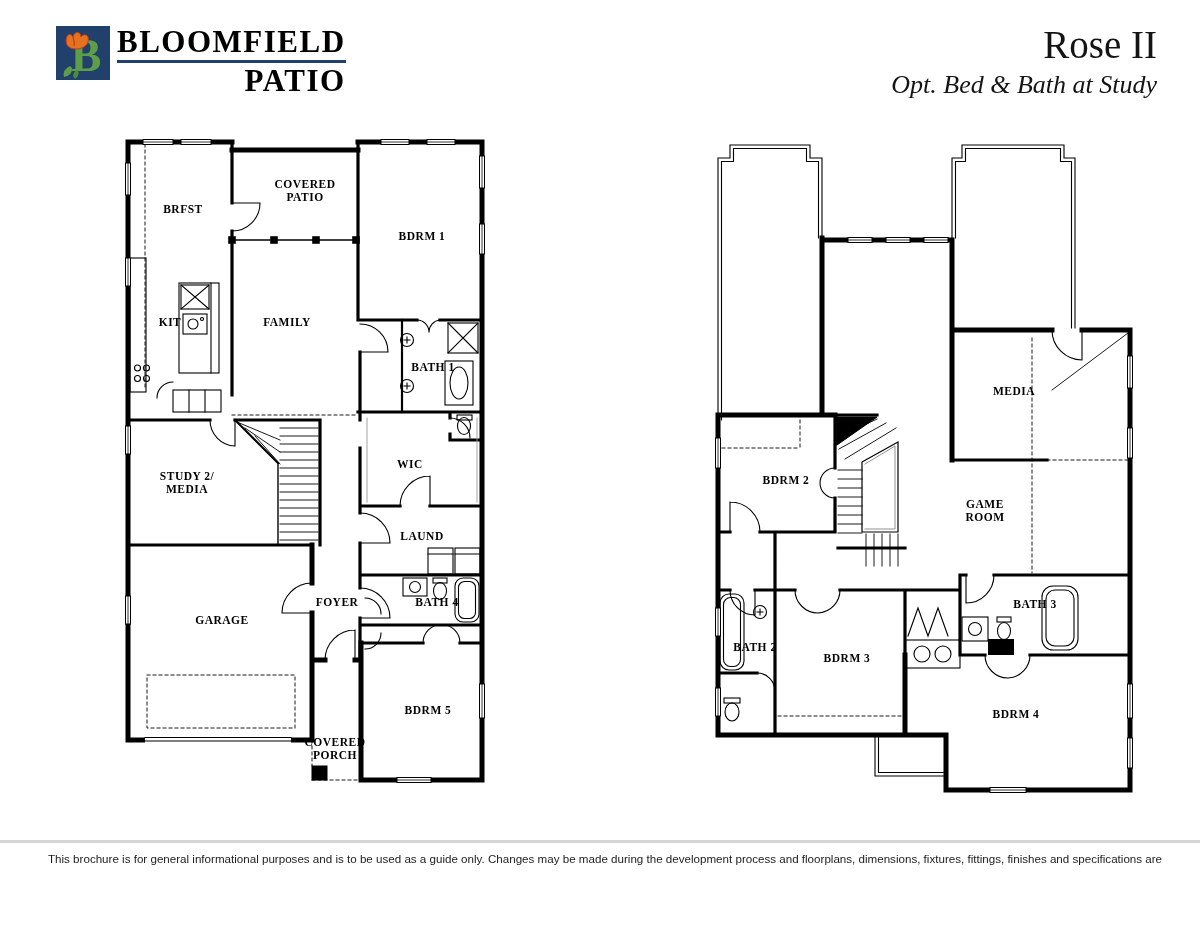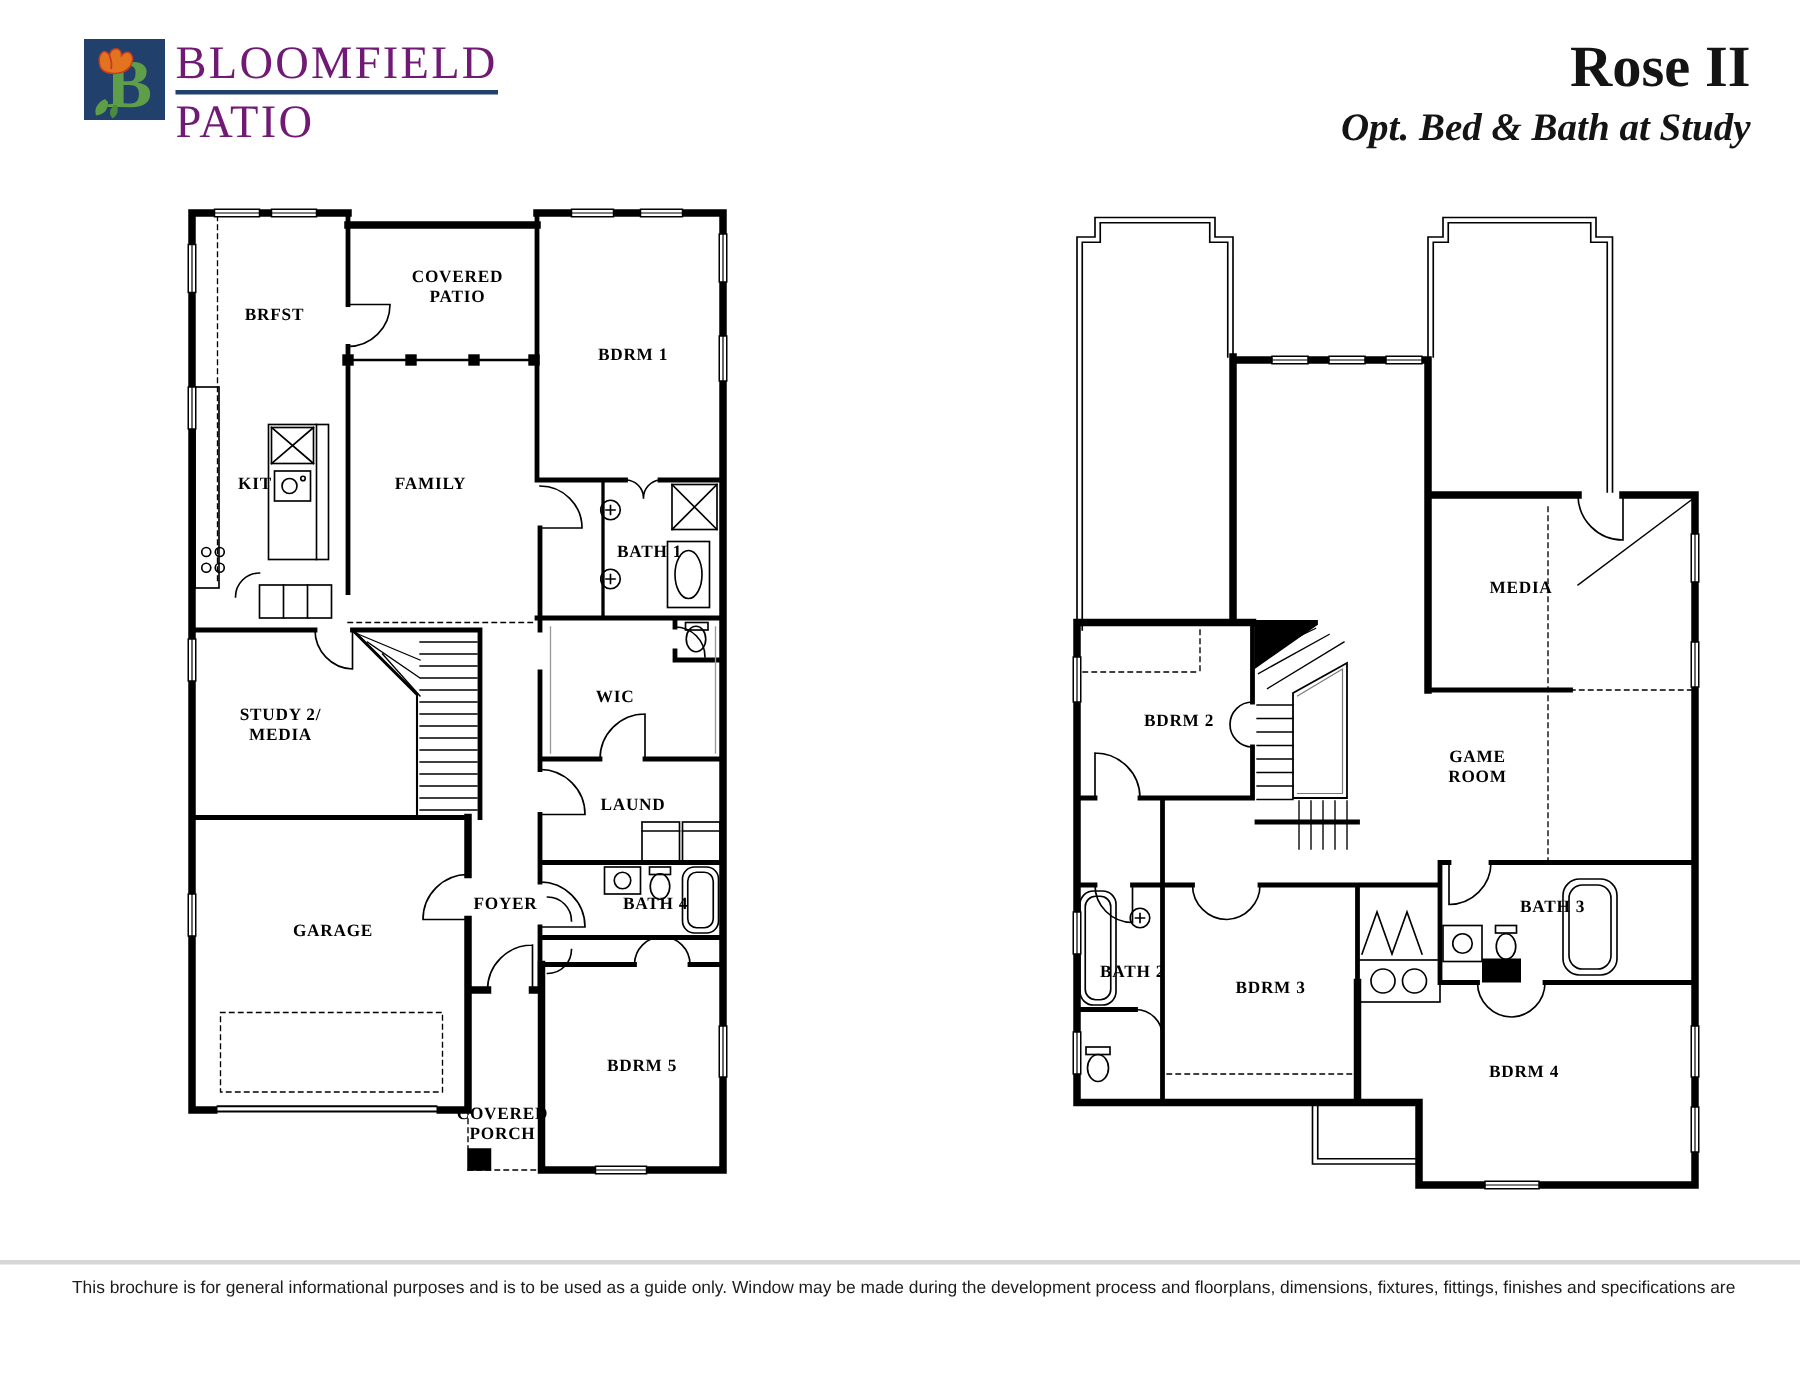--- a/index.html
+++ b/index.html
@@ -1,24 +1,24 @@
 <!DOCTYPE html>
 <html><head>
 <meta charset="utf-8">
 <style>
   html,body{margin:0;padding:0;background:#fff;}
   .page{position:relative;width:1200px;height:927px;background:#fff;overflow:hidden;
         font-family:"Liberation Serif",serif;}
   
   .logo{position:absolute;left:56px;top:26px;display:flex;align-items:flex-start;gap:7px;}
   .logo-icon{width:54px;height:54px;display:block;}
-  .brand{color:#701a75;font-weight:normal;line-height:1;}
+  .brand{color:#000000;font-weight:bold;line-height:1;text-align:right;}
   .brand-line{font-size:31px;letter-spacing:1.5px;white-space:nowrap;}
   .brand-rule{height:2.5px;background:#21406b;margin:3px 0 2px 0;}
-  .titles{position:absolute;right:33px;top:24px;text-align:right;color:#141414;font-weight:bold;}
+  .titles{position:absolute;right:43px;top:24px;text-align:right;color:#141414;}
   .plan-title{font-size:39px;line-height:1.1;}
   .plan-subtitle{font-size:26px;font-style:italic;margin-top:3px;}
   
   svg.plan{position:absolute;}
   .plan1{left:115px;top:128px;width:380px;height:680px;}
   .plan2{left:700px;top:128px;width:445px;height:680px;}
   .rlabel{font-family:"Liberation Serif",serif;font-size:11.5px;font-weight:bold;
           letter-spacing:.5px;fill:#000;text-anchor:middle;}
   
   .divider{position:absolute;left:0;top:840px;width:1200px;height:3px;background:#d6d6d6;}
@@ -330,16 +330,16 @@
       <text class="rlabel" x="285" y="393">ROOM</text>
       <text class="rlabel" x="55" y="523">BATH 2</text>
       <text class="rlabel" x="147" y="534">BDRM 3</text>
       <text class="rlabel" x="335" y="480">BATH 3</text>
       <text class="rlabel" x="316" y="590">BDRM 4</text>
     </g>
   </svg>
 
   <div class="divider"></div>
   <div class="disclaimer">
-    <div>This brochure is for general informational purposes and is to be used as a guide only. Window may be made during the development process and floorplans, dimensions, fixtures, fittings, finishes and specifications are</div>
+    <div>This brochure is for general informational purposes and is to be used as a guide only. Changes may be made during the development process and floorplans, dimensions, fixtures, fittings, finishes and specifications are</div>
   </div>
 
 </div>
 
 </body></html>

